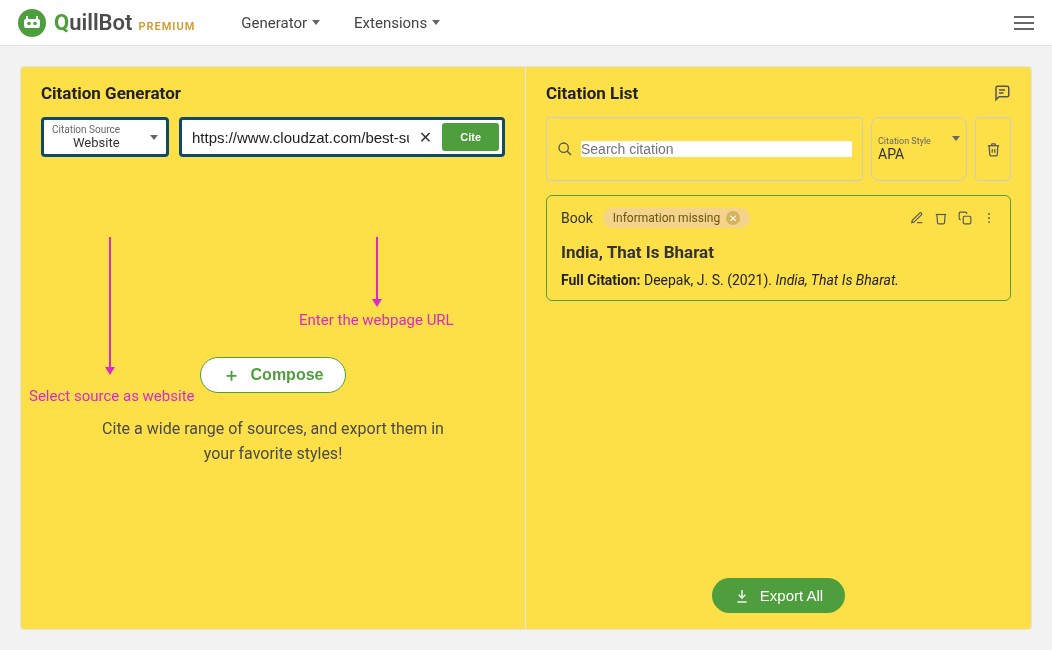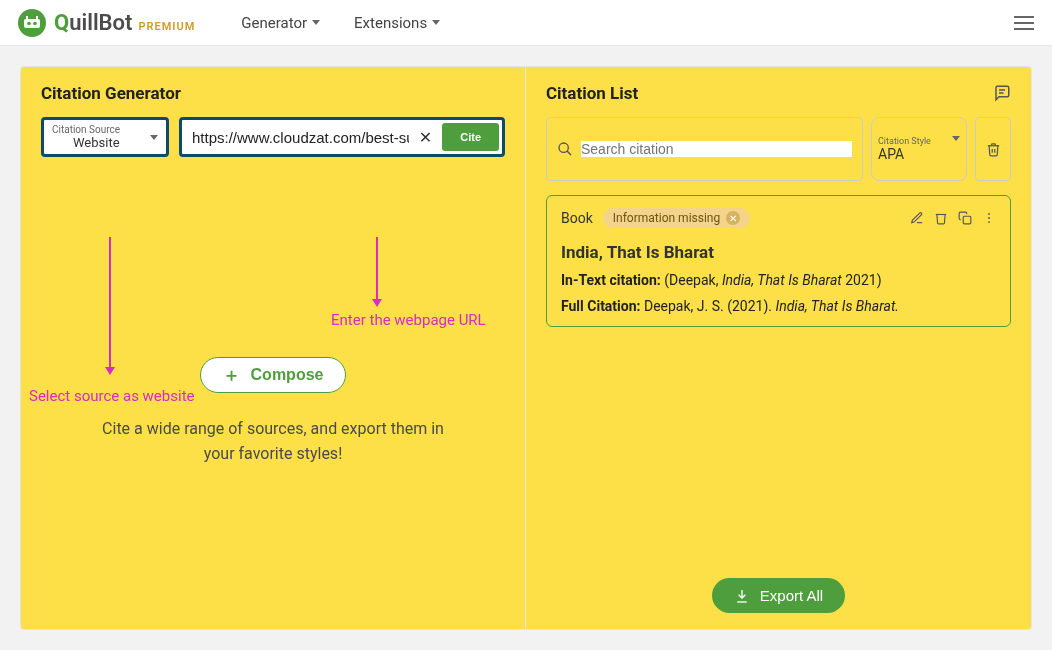--- a/index.html
+++ b/index.html
@@ -206,21 +206,21 @@
           <button class="cite-btn">Cite</button>
         </div>
       </div>
 
       <div class="anno-line-v" style="left:88px; top:170px; height:130px;"></div>
       <div class="anno-arrowhead-down" style="left:84px; top:300px;"></div>
       <div class="anno" style="left:8px; top:320px;">Select source as website</div>
 
       <div class="anno-line-v" style="left:355px; top:170px; height:62px;"></div>
       <div class="anno-arrowhead-down" style="left:351px; top:232px;"></div>
-      <div class="anno" style="left:278px; top:244px;margin-left:32px;">Enter the webpage URL</div>
+      <div class="anno" style="left:278px; top:244px;">Enter the webpage URL</div>
 
       <div class="compose-row">
         <button class="compose-btn">
           <span class="compose-plus">＋</span>
           <span>Compose</span>
         </button>
       </div>
 
       <div class="tagline">Cite a wide range of sources, and export them in your favorite styles!</div>
     </div>
@@ -294,24 +294,20 @@
                   <circle cx="12" cy="12" r="1.6"></circle>
                   <circle cx="12" cy="19" r="1.6"></circle>
                 </svg>
               </span>
           </div>
         </div>
 
         <div class="cit-title">India, That Is Bharat</div>
 
         <div class="cit-line">
-          <span class="lab">In-Text citation:</span>
-          <span>(Deepak, </span><span class="ital">India, That Is Bharat</span><span> 2021)</span>
-        </div>
-        <div class="cit-line">
           <span class="lab">Full Citation:</span><span> Deepak, J. S. (2021). </span><span class="ital">India, That Is Bharat.</span>
         </div>
       </div>
 
       <div class="export-row">
         <button class="export-btn">
           <svg width="16" height="16" viewBox="0 0 24 24" fill="none" stroke="#fff" stroke-width="2">
               <path d="M12 3v12"></path>
               <polyline points="7 10 12 15 17 10"></polyline>
               <path d="M5 21h14"></path>

